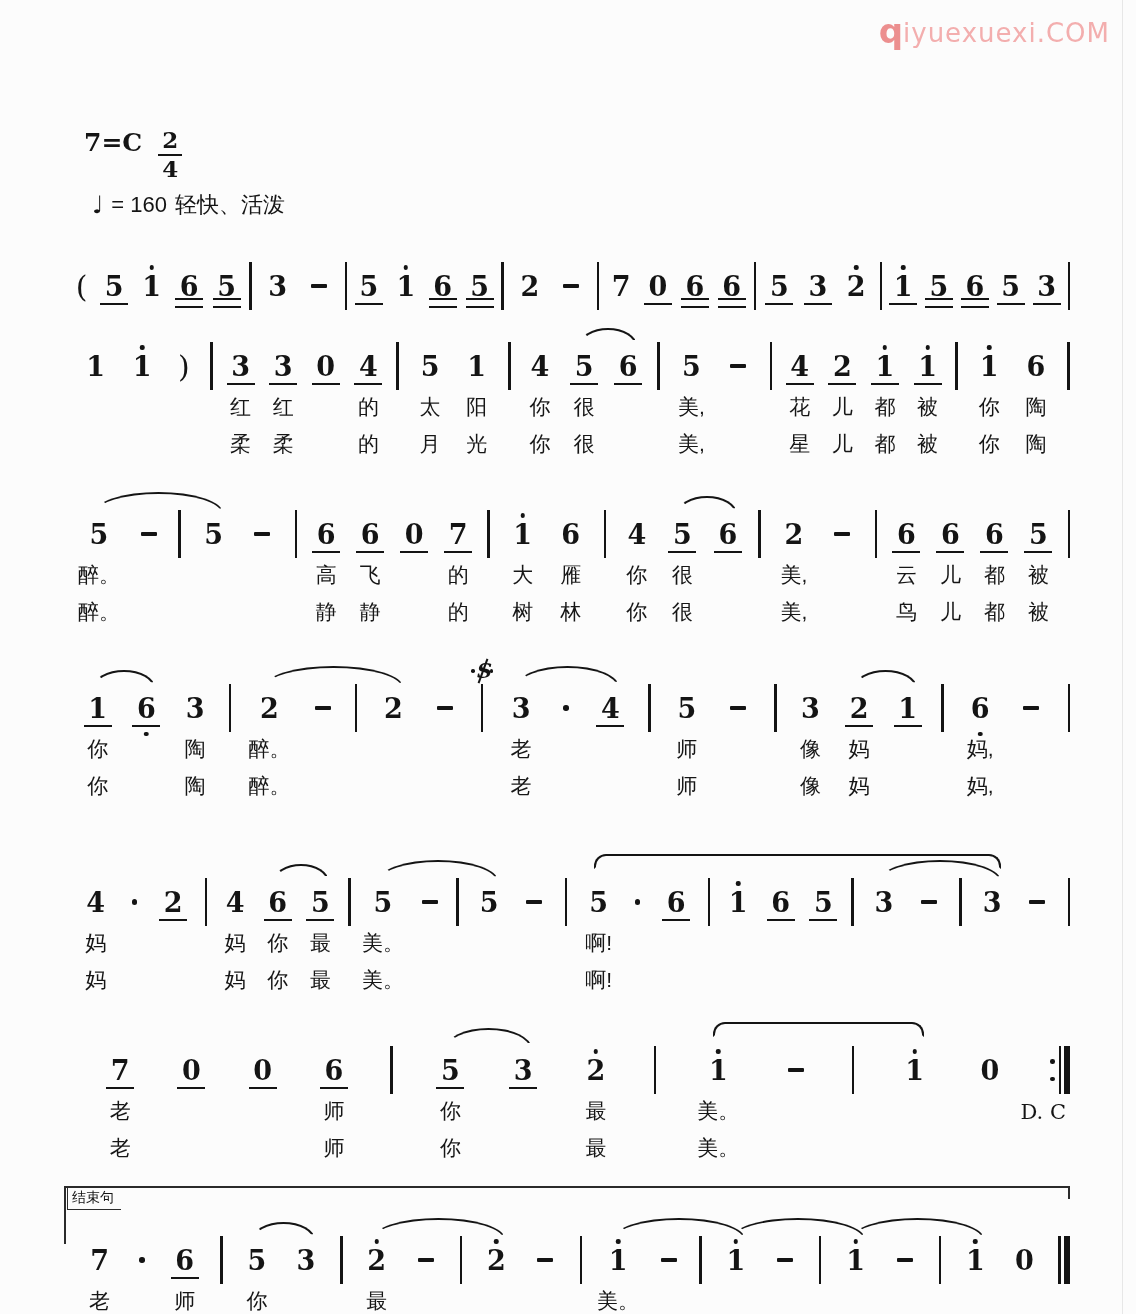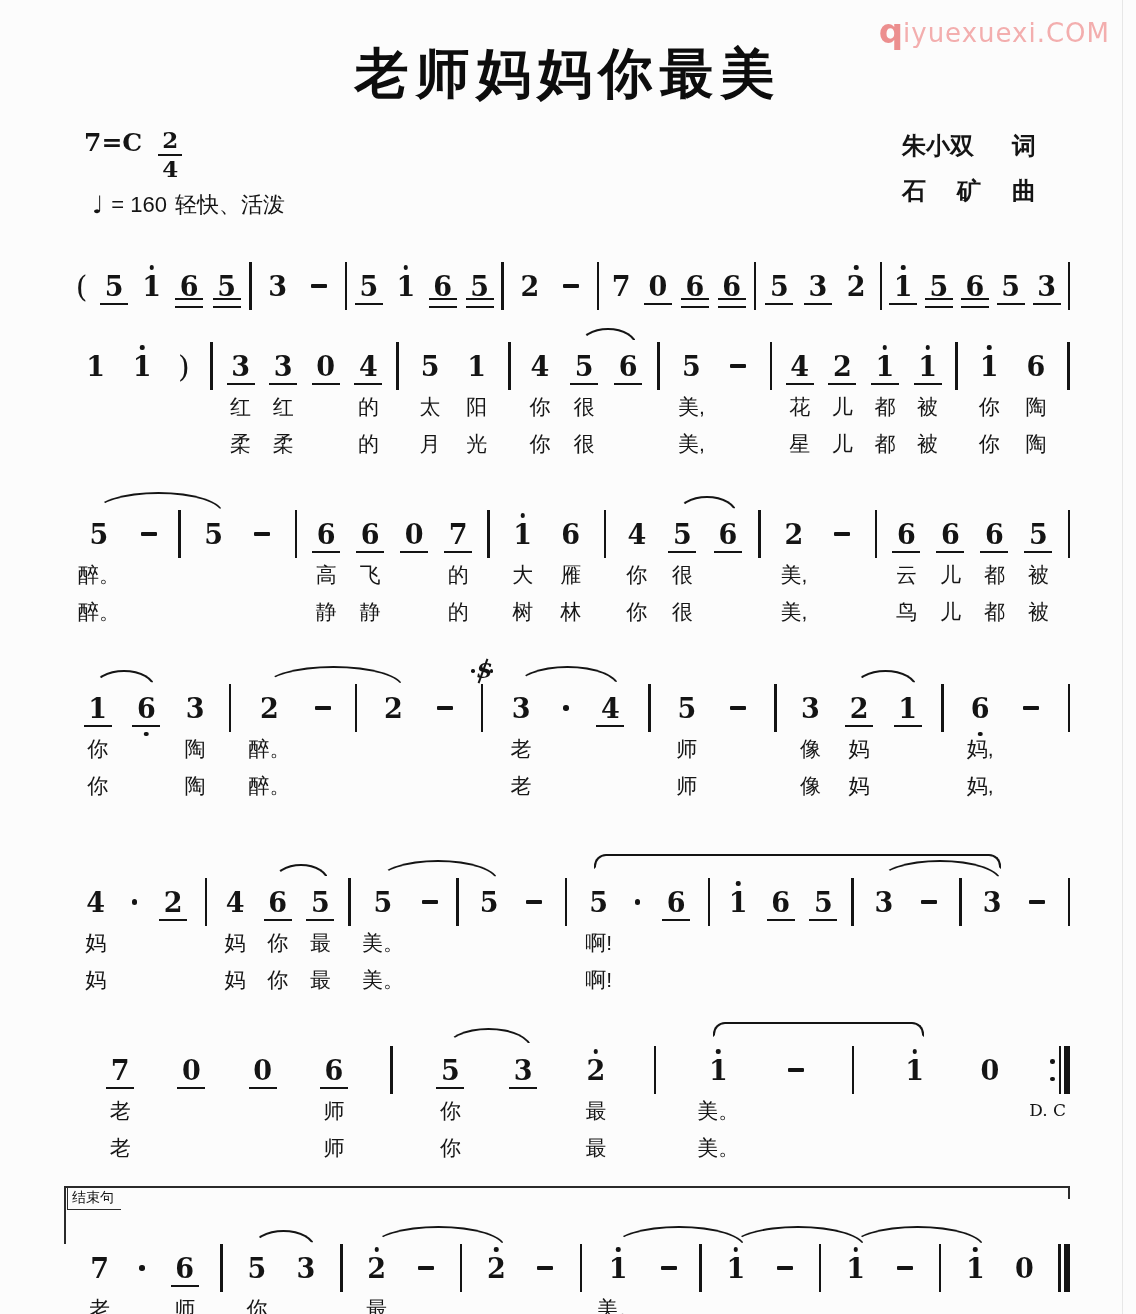--- a/index.html
+++ b/index.html
@@ -60,65 +60,53 @@
   .arc.flat{border-left-color:#141414;border-right-color:#141414;
             border-radius:12px 12px 0 0;height:11px!important;top:0!important;}
   .segno{position:absolute;top:-2px;width:22px;height:28px;}
   .sg-s{position:absolute;left:6px;top:0;font-family:"DejaVu Serif",serif;
         font-style:italic;font-weight:700;font-size:21px;line-height:26px;}
   .sg-slash{position:absolute;left:11px;top:0;width:2px;height:26px;background:#141414;
             transform:rotate(20deg);}
   .sg-d1,.sg-d2{position:absolute;top:11px;width:3.5px;height:3.5px;border-radius:50%;background:#141414;}
   .sg-d1{left:0;} .sg-d2{right:0;}
   .dc{position:absolute;right:4px;top:78px;font-family:"DejaVu Serif","Liberation Serif",serif;
-      font-size:17px;}
-  .bracket{position:relative;height:24px;border-top:2.5px solid #2b2b2b;margin-bottom:8px;text-decoration:underline;}
+      font-size:21px;}
+  .bracket{position:relative;height:24px;border-top:2.5px solid #2b2b2b;margin-bottom:0;text-decoration:underline;}
   .bracket::before{content:"";position:absolute;left:0;top:-2px;width:2px;height:58px;background:#2b2b2b;}
   .bracket::after{content:"";position:absolute;right:0;top:-2px;width:2px;height:13px;background:#2b2b2b;}
   .br-label{position:absolute;left:3px;top:0;font-size:14px;padding:1px 7px 2px 4px;
             border-left:1px solid #2b2b2b;border-bottom:1px solid #2b2b2b;background:#fcfcfc;}
 </style>
 </head>
 <body>
 
 <div class="page">
   <div class="scan-edge"></div>
 
   <div class="wm">
     <span class="lead">q</span>
       <span class="rest">iyuexuexi.COM</span>
   </div>
 
-  <div class="title">老师妈妈你最美</div>
 
   <div class="keysig">
     <span>7=C</span>
     <span class="frac">
       <span class="num">2</span>
       <span class="den">4</span>
     </span>
   </div>
 
   <div class="tempo">
     <span class="nq">♩</span>
     <span>= 160</span>
     <span>轻快、活泼</span>
   </div>
 
-  <div class="credits">
-      <div class="credit-row">
-        <span>朱小双</span>
-        <span>词</span>
-      </div>
-      <div class="credit-row">
-        <span>石</span>
-        <span>矿</span>
-        <span>曲</span>
-      </div>
-    </div>
 
   <div>
       <div class="score-line" style="top: 238px;">
         <div class="music-row">
           <div class="meas" style="flex-grow: 6;">
             <div class="tok paren">
               <div class="ng">(</div>
             </div>
             <div class="tok u1">
               <div class="ng">5</div>

